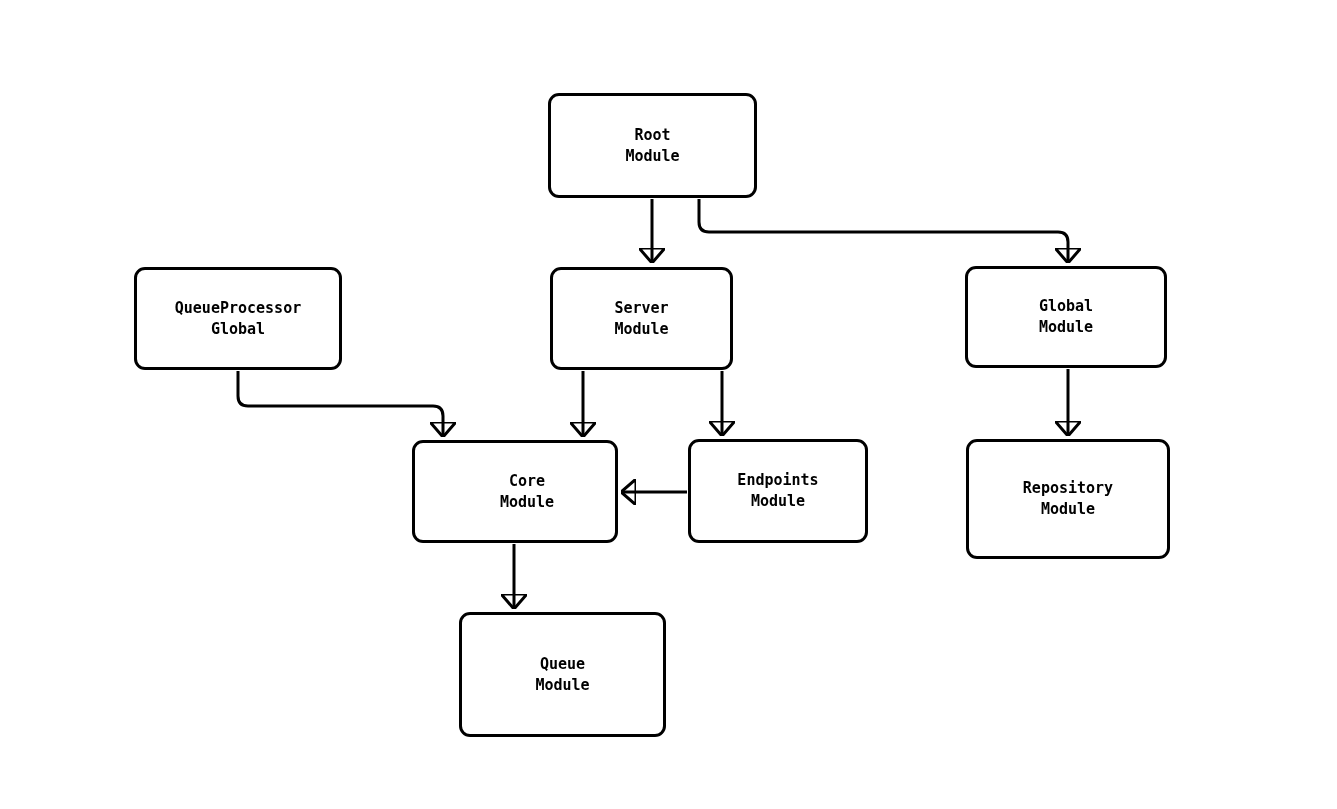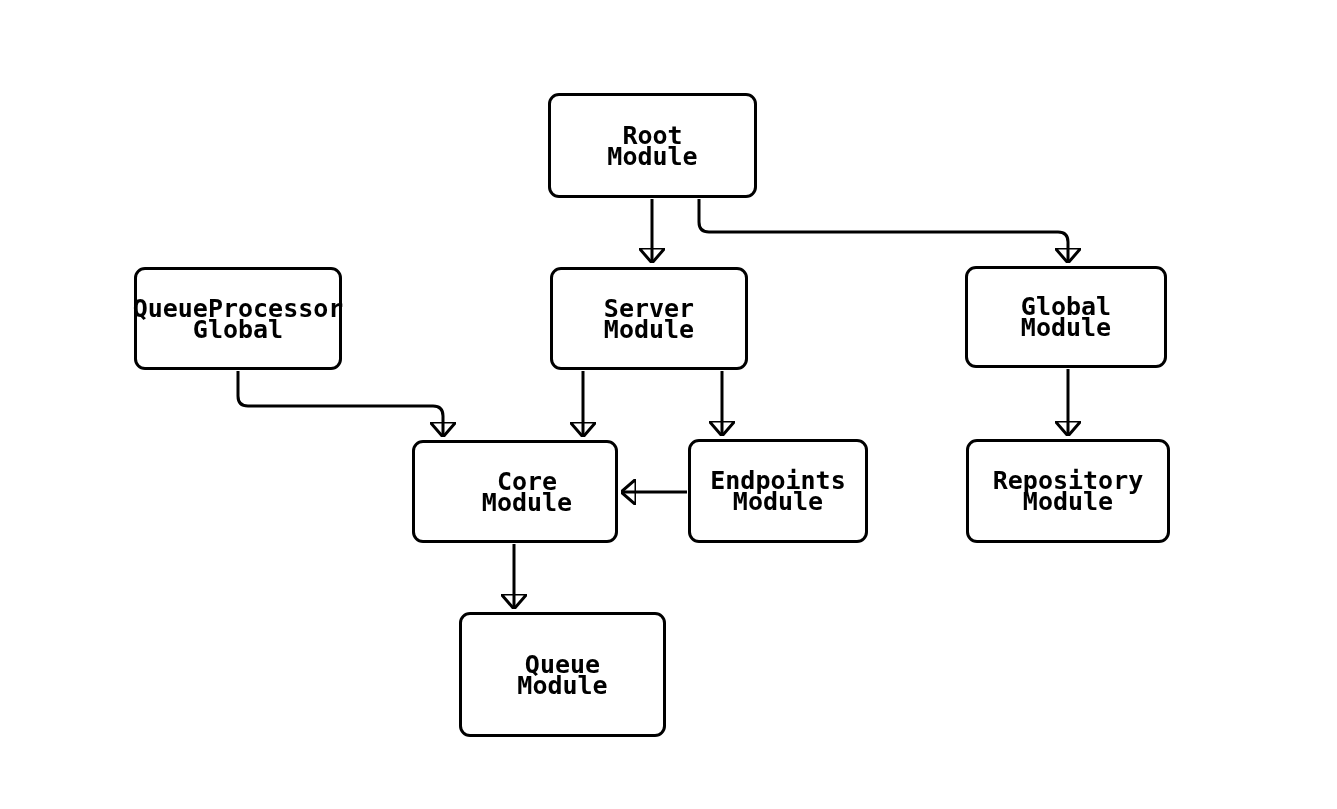--- a/index.html
+++ b/index.html
@@ -34,32 +34,32 @@
     border: 3px solid #000000;
     border-radius: 11px;
     display: flex;
     align-items: center;
     justify-content: center;
   }
   .node .label {
     white-space: pre-line;
     text-align: center;
     font-weight: bold;
-    font-size: 25px;
+    font-size: 15px;
     line-height: 21px;
     color: #000000;
   }
   
   #n-root        { left: 548px; top:  93px; width: 209px; height: 105px; }
   #n-qproc       { left: 134px; top: 267px; width: 208px; height: 103px; }
-  #n-server      { left: 550px; top: 267px; width: 198px; height: 103px; align-items: center; }
+  #n-server      { left: 550px; top: 267px; width: 183px; height: 103px; align-items: center; }
   #n-global      { left: 965px; top: 266px; width: 202px; height: 102px; }
   #n-core        { left: 412px; top: 440px; width: 206px; height: 103px; padding-left: 24px; }
   #n-endpoints   { left: 688px; top: 439px; width: 180px; height: 104px; }
-  #n-repository  { left: 966px; top: 439px; width: 204px; height: 104px; }
+  #n-repository  { left: 966px; top: 439px; width: 204px; height: 120px; }
   #n-queue       { left: 411px; top: 612px; width: 207px; height: 125px; margin-left: 48px; }
 </style>
 </head>
 <body>
 
 <div class="canvas">
 
   <svg class="edges" viewBox="0 0 1337 809" xmlns="http://www.w3.org/2000/svg">
     <defs>
       <marker id="arrowhead" viewBox="0 0 15 26" refX="15" refY="13" markerWidth="15" markerHeight="26" markerUnits="userSpaceOnUse" orient="auto">

